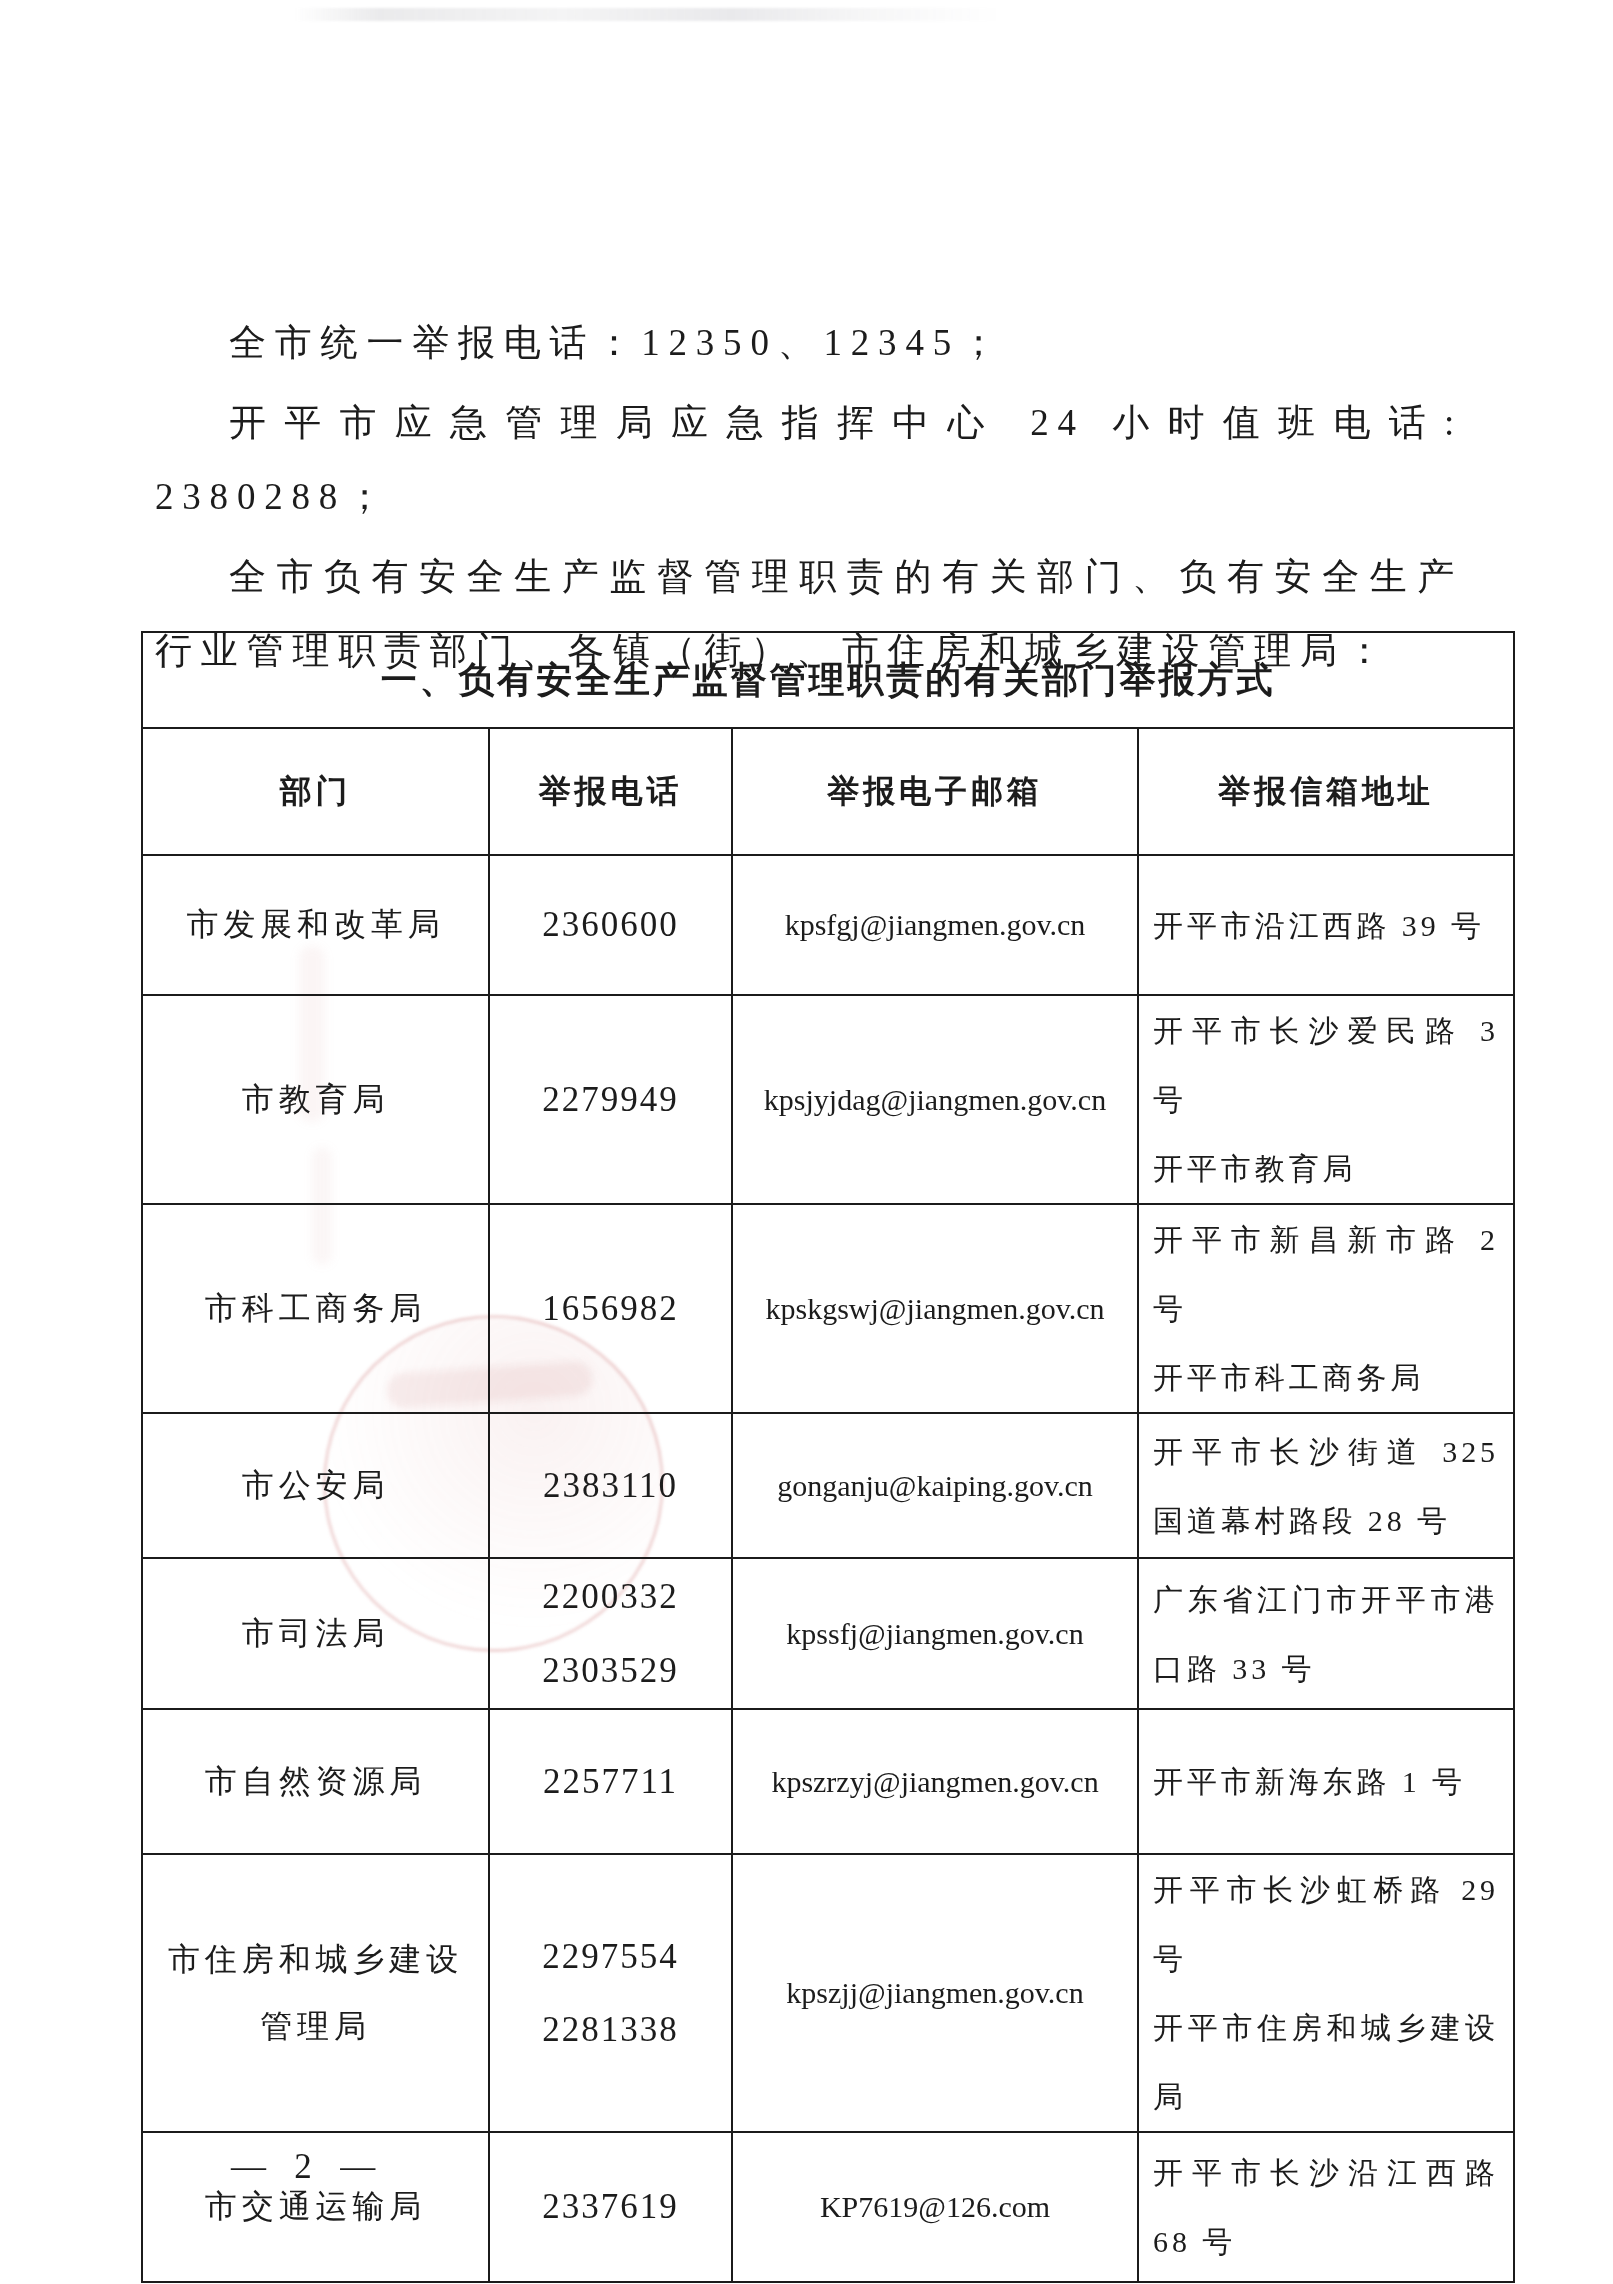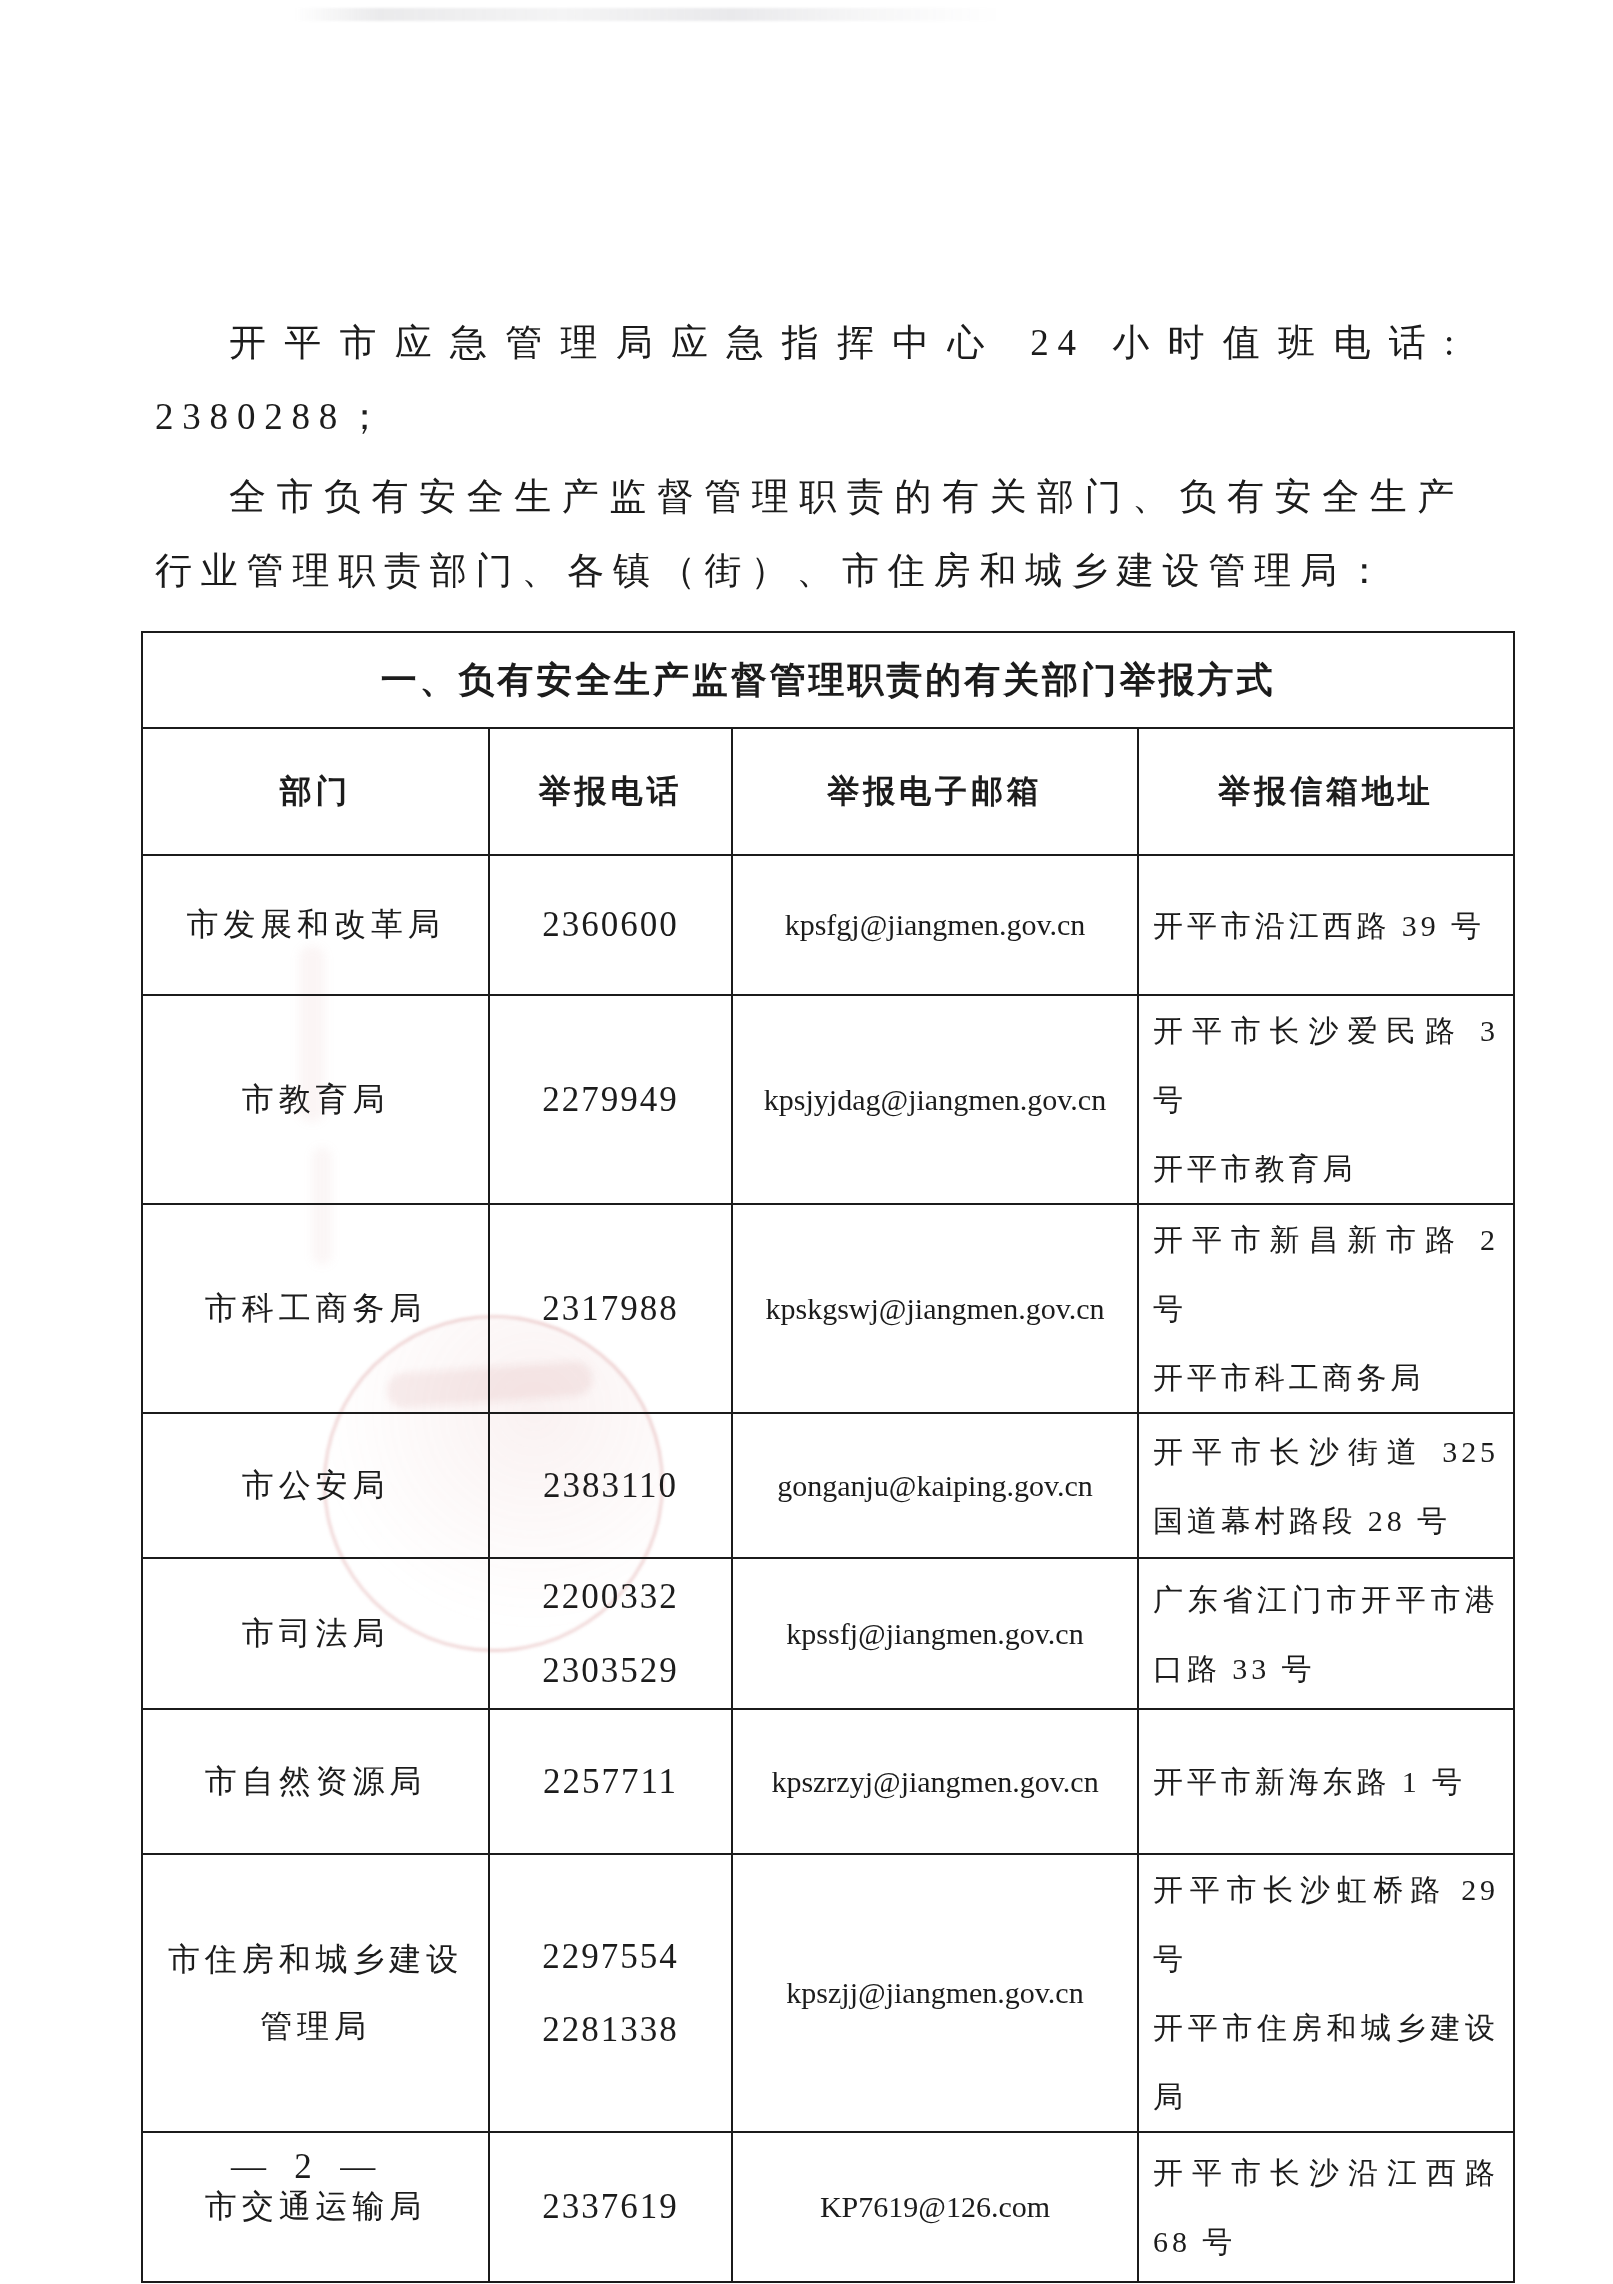--- a/index.html
+++ b/index.html
@@ -116,20 +116,21 @@
 </head>
 <body>
 
 <div class="scan-smudge-top"></div>
 <div class="stamp"></div>
 <div class="stamp-smudge-1"></div>
 <div class="stamp-smudge-2"></div>
 <div class="stamp-smudge-3"></div>
 
 <div class="doc-body">
+  <p>全市统一举报电话：12350、12345；</p>
   <p>开平市应急管理局应急指挥中心 24 小时值班电话: 2380288；</p>
   <p>全市负有安全生产监督管理职责的有关部门、负有安全生产行业管理职责部门、各镇（街）、市住房和城乡建设管理局：</p>
 </div>
 
 <table class="report">
   <colgroup>
     <col class="c-dept">
       <col class="c-phone">
       <col class="c-email">
       <col class="c-addr">
@@ -163,21 +164,21 @@
         </td>
     <td class="cell-email">kpsjyjdag@jiangmen.gov.cn</td>
     <td class="cell-addr">
           <div>开平市长沙爱民路 3 号</div>
           <div>开平市教育局</div>
         </td>
   </tr>
       <tr>
     <td class="cell-dept">市科工商务局</td>
     <td class="cell-phone">
-          <div>2317988</div>
+          <div>1656982</div>
         </td>
     <td class="cell-email">kpskgswj@jiangmen.gov.cn</td>
     <td class="cell-addr">
           <div>开平市新昌新市路 2 号</div>
           <div>开平市科工商务局</div>
         </td>
   </tr>
       <tr>
     <td class="cell-dept">市公安局</td>
     <td class="cell-phone">

